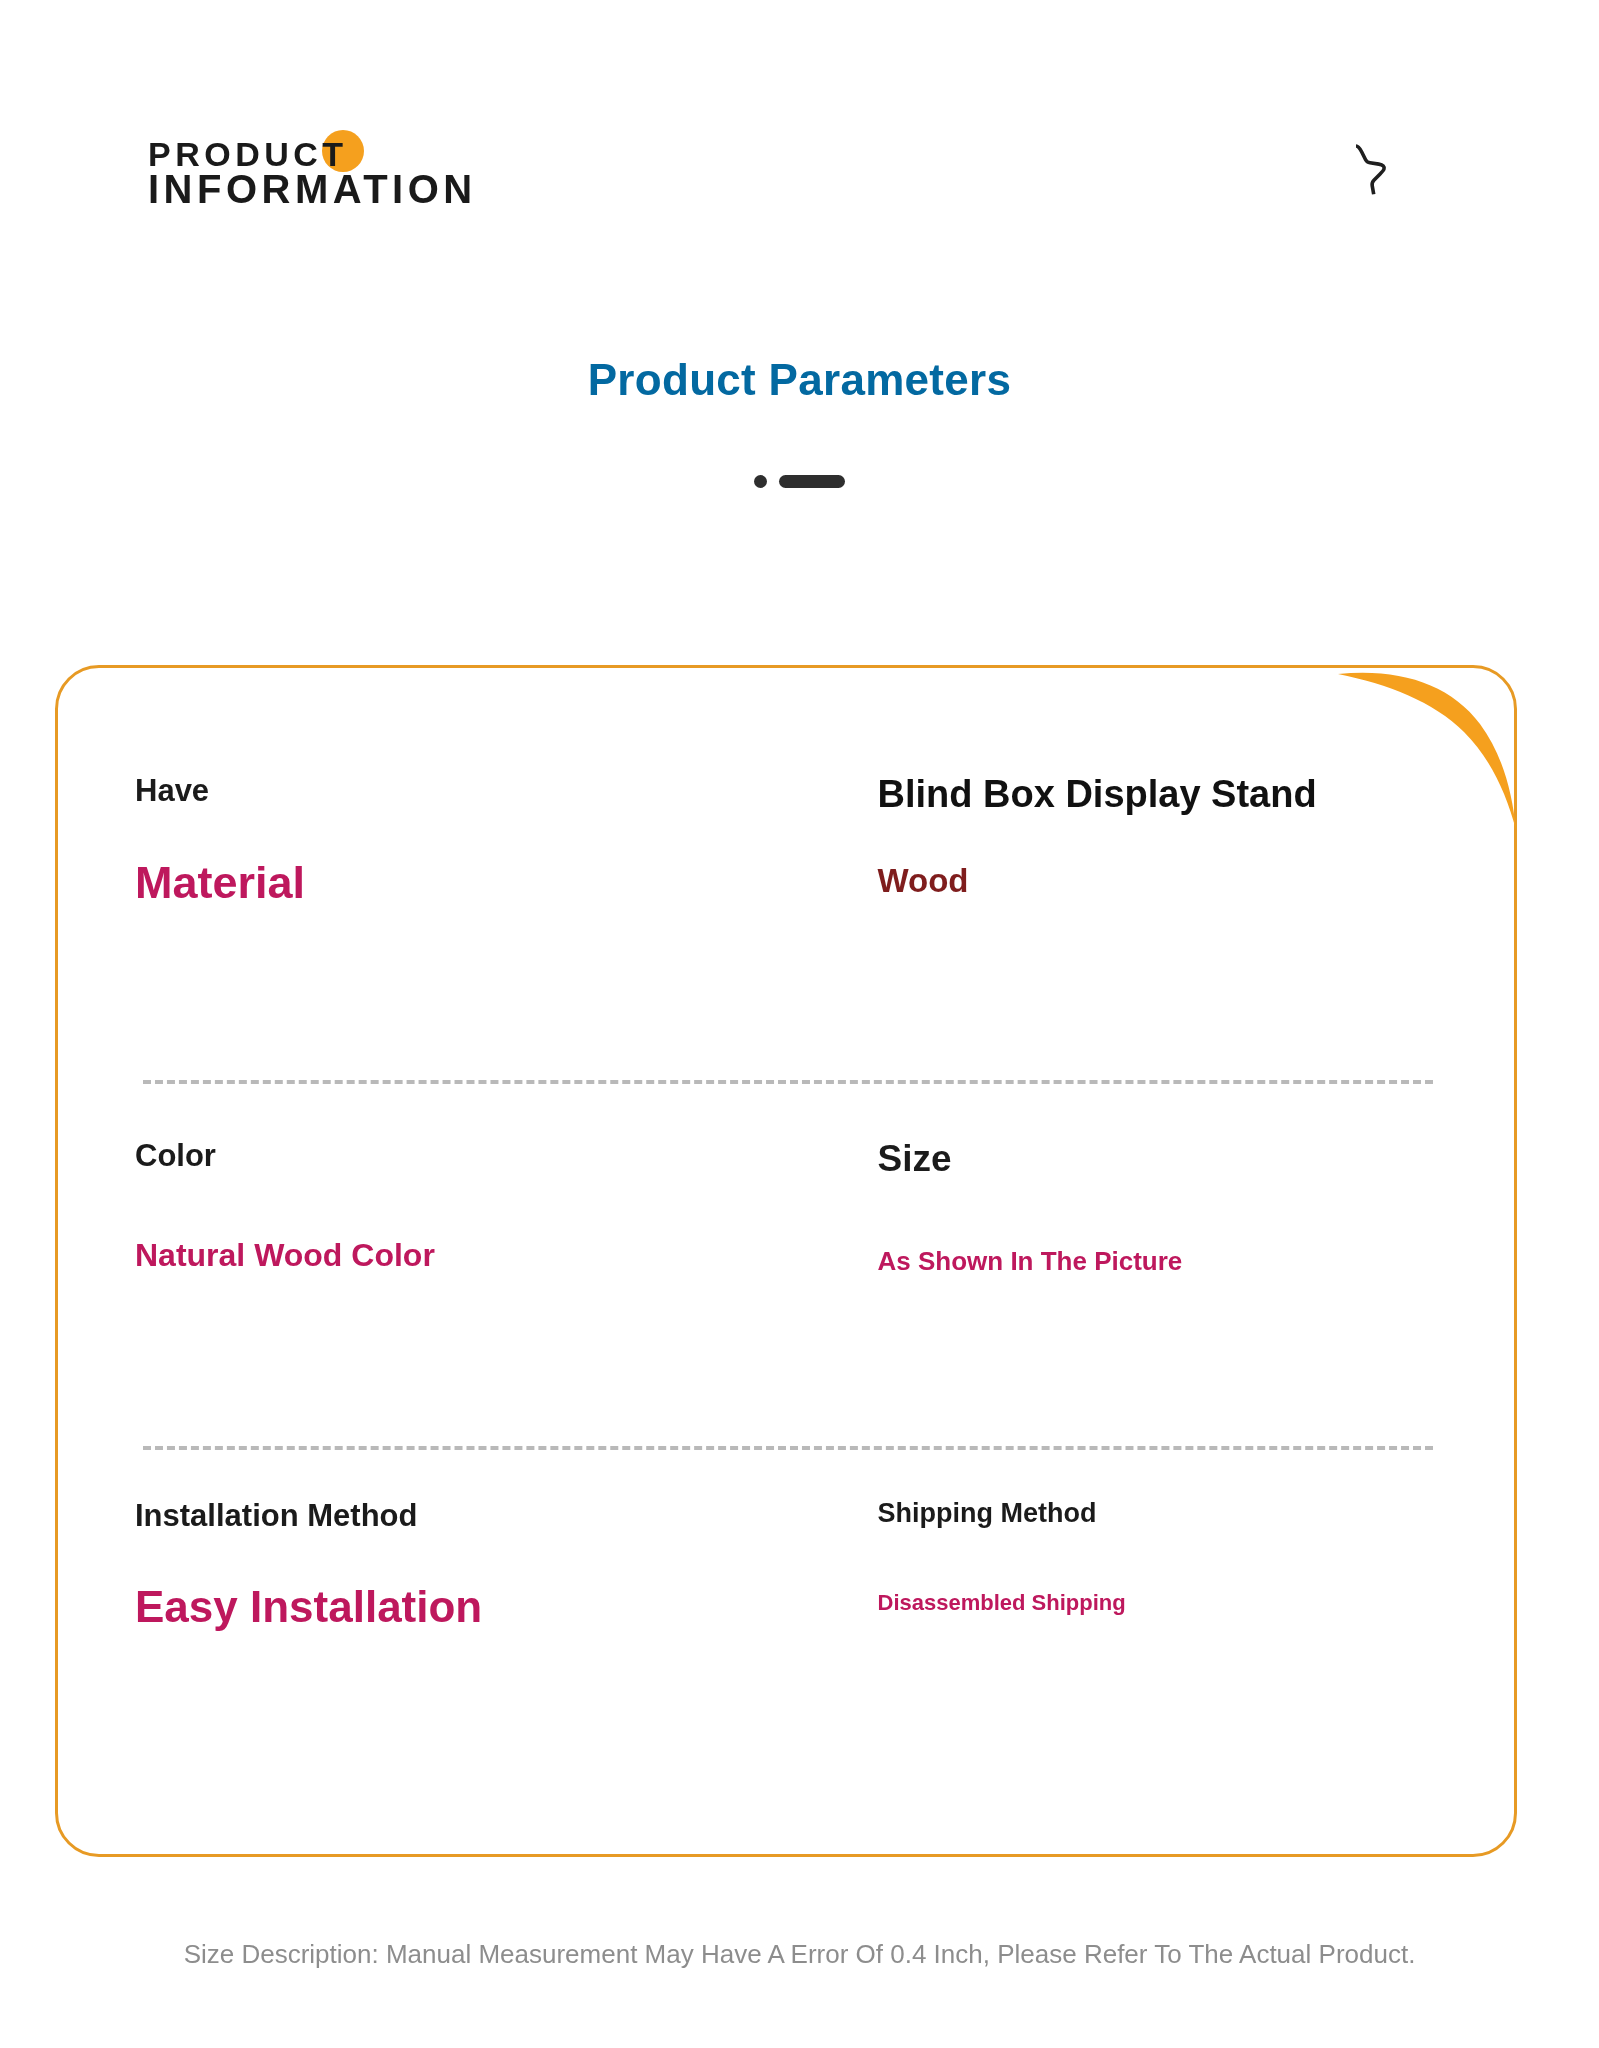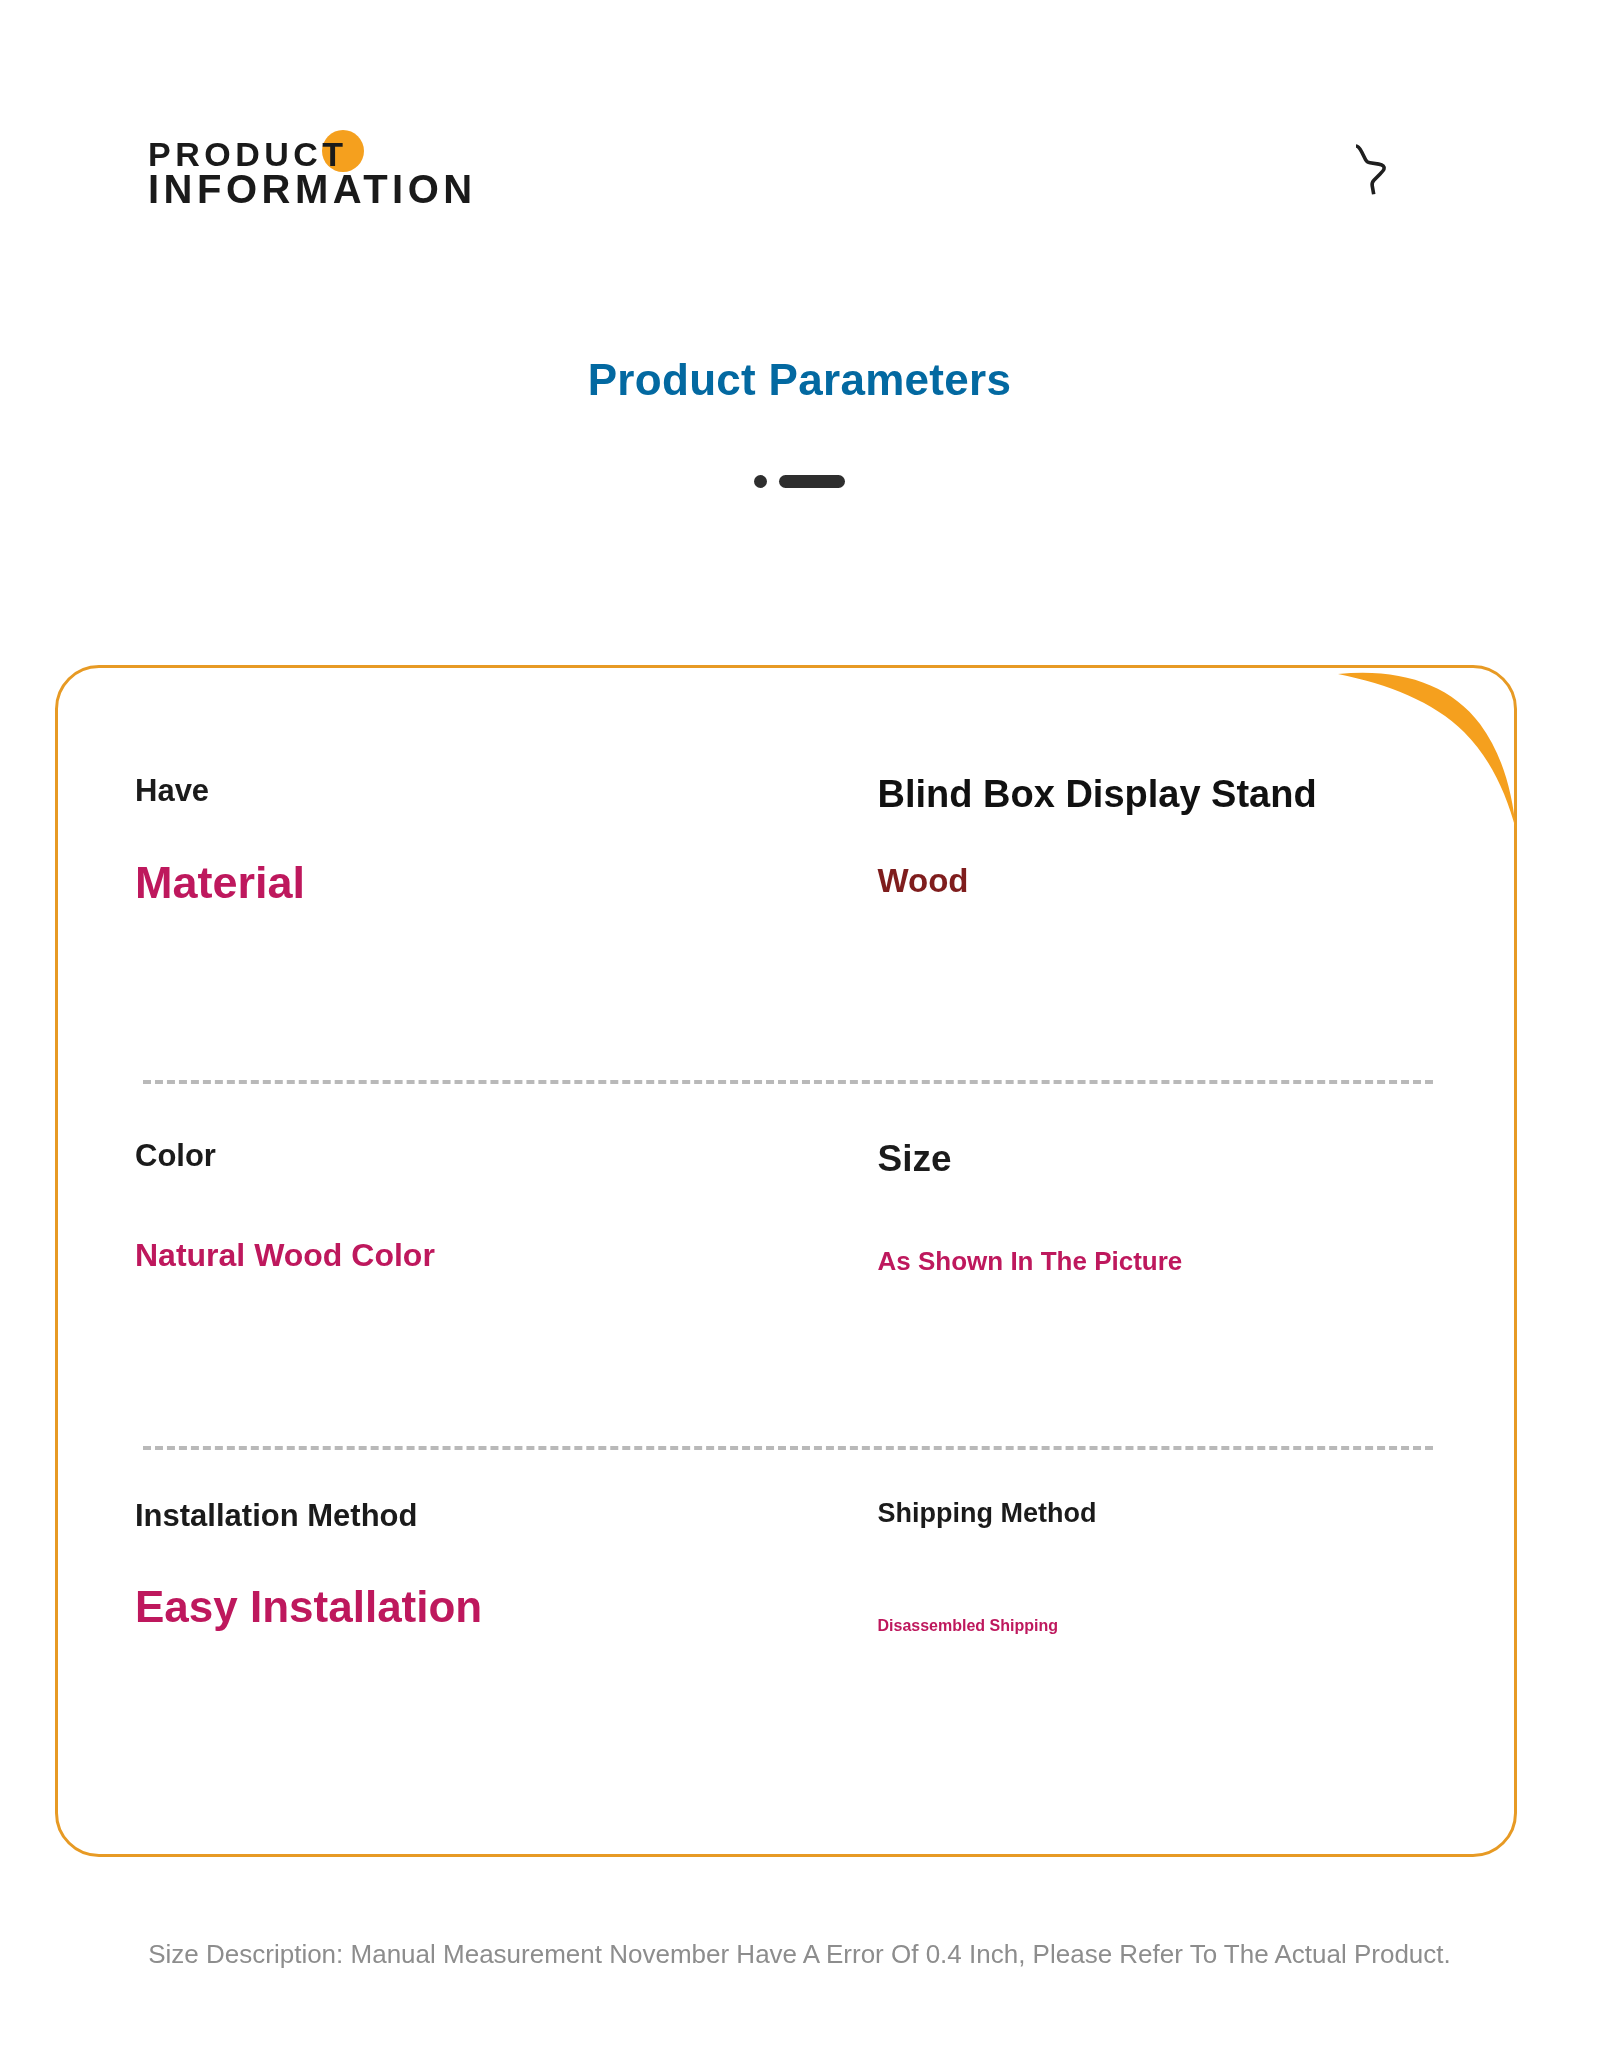--- a/index.html
+++ b/index.html
@@ -79,21 +79,21 @@
   
   .r2-l-label { font-size:31px; }
   .r2-l-value { font-size:32px; margin-top:63px; }
   .r2-r-label { font-size:37px; }
   .r2-r-value { font-size:26px; margin-top:66px; }
 
   
   .r3-l-label { font-size:31px; }
   .r3-l-value { font-size:44px; margin-top:48px; }
   .r3-r-label { font-size:27px; }
-  .r3-r-value { font-size:16px; margin-top:88px; }
+  .r3-r-value { font-size:22px; margin-top:61px; }
 
   .divider {
     position:absolute; left:85px; width:1290px; height:0;
     border-top:4px dashed #b9b9b9;
   }
   .divider-1 { top:412px; }
   .divider-2 { top:778px; }
 
   
   .footer {
@@ -180,15 +180,15 @@
         </div>
         <div class="cell cell-right">
           <span class="plabel r3-r-label">Shipping Method</span>
           <span class="pvalue r3-r-value">Disassembled Shipping</span>
         </div>
       </div>
 
     </div>
   </div>
 
-  <div class="footer">Size Description: Manual Measurement November Have A Error Of 0.4 Inch, Please Refer To The Actual Product.</div>
+  <div class="footer">Size Description: Manual Measurement May Have A Error Of 0.4 Inch, Please Refer To The Actual Product.</div>
 
 </div>
 
 </body></html>

